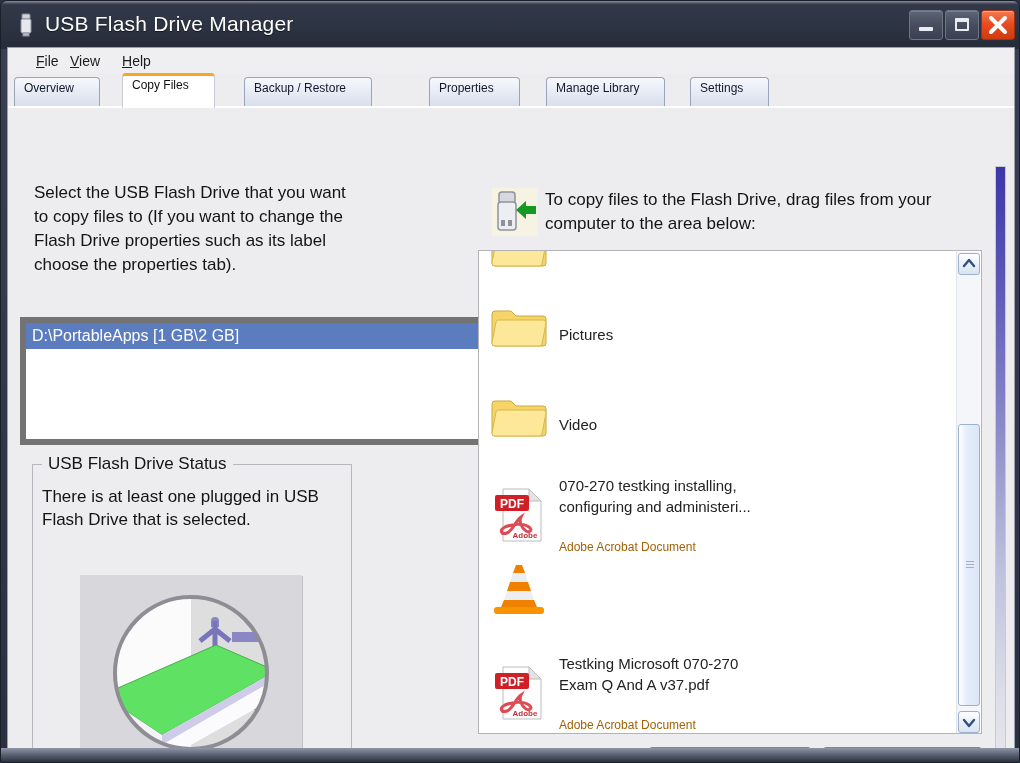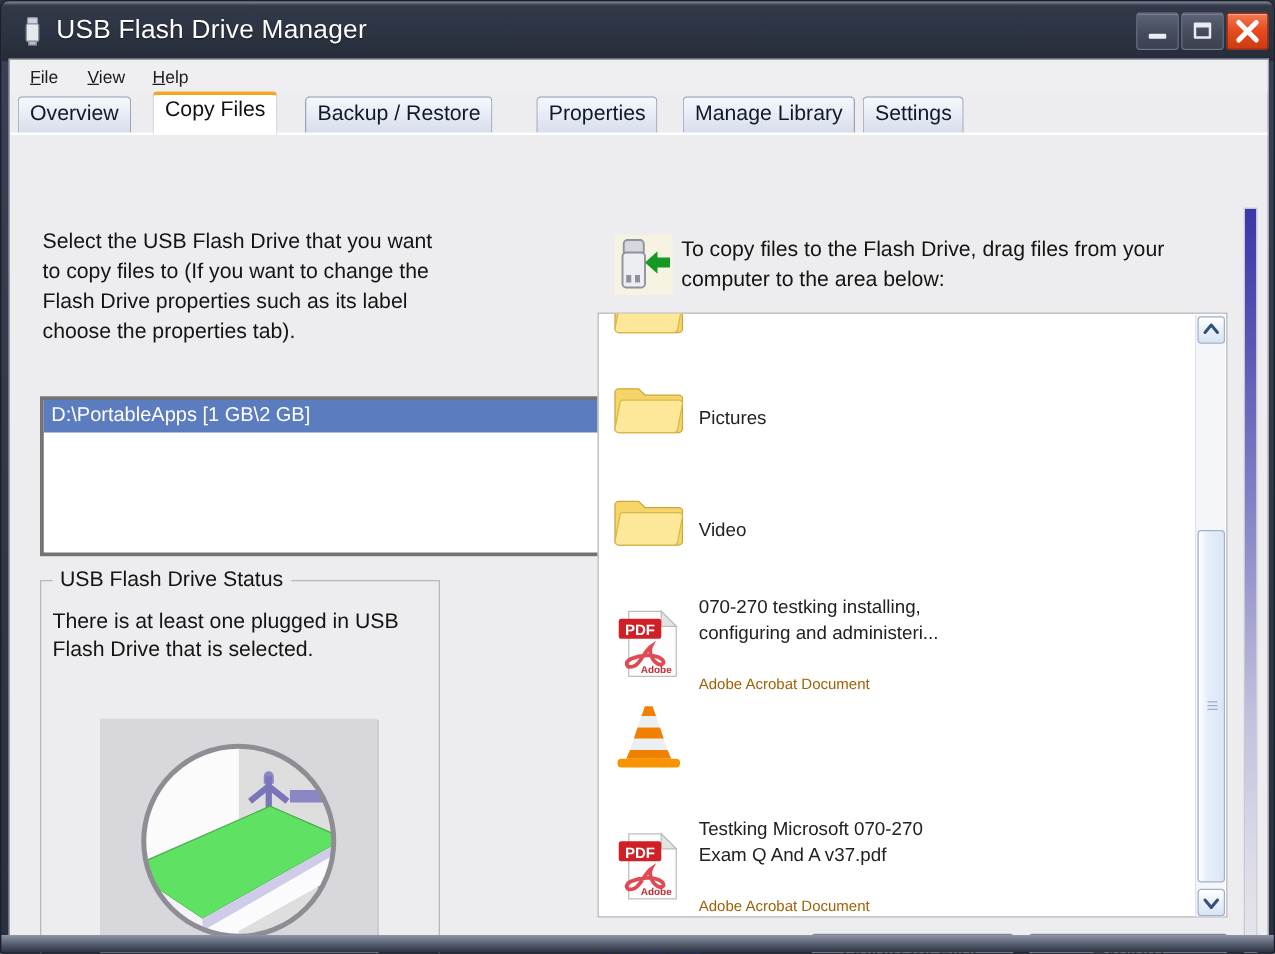--- a/index.html
+++ b/index.html
@@ -83,44 +83,44 @@
     content:"";position:absolute;left:0;right:0;bottom:0;height:2px;
     background:#ffffff;
   }
   .tab{
     position:absolute;bottom:0;height:31px;
     box-sizing:border-box;
     border:1px solid #9aa5bb;
     border-bottom:none;
     border-radius:4px 4px 0 0;
     background:linear-gradient(180deg,#f6f8fc 0%,#e4e9f3 55%,#d6dcea 100%);
-    font-size:17px;color:#12172b;
-    padding:3px 9px 0 9px;
+    font-size:12px;color:#12172b;
+    padding:3px 25px 0 9px;
     white-space:nowrap;
     cursor:pointer;
     text-align:right;
   }
   .tab.active{
     height:35px;
     background:#ffffff;
     border-color:#c9ccd4;
     border-top:3px solid #f5a623;
     z-index:5;
     padding-top:2px;
     color:#111;
   }
   
   #left-instructions{
     position:absolute;left:26px;top:133px;width:330px;
     font-size:17px;line-height:24px;color:#141414;
   }
   #drive-list{
-    position:absolute;left:24px;top:269px;width:468px;height:128px;
+    position:absolute;left:12px;top:269px;width:468px;height:128px;
     background:#ffffff;
-    border:3px solid #737373;
+    border:6px solid #737373;
     box-sizing:border-box;
     overflow:hidden;
   }
   .drive-row{
     height:26px;line-height:26px;
     font-size:16px;padding-left:6px;
     color:#111;cursor:default;
     white-space:nowrap;
   }
   .drive-row.selected{
@@ -257,21 +257,21 @@
     <div class="win-btn" id="btn-close">
       <svg class="glyph-close" viewBox="0 0 32 28">
         <path d="M9 7 L23 21 M23 7 L9 21" stroke="#ffffff" stroke-width="4" stroke-linecap="round"></path>
       </svg>
     </div>
   </div>
 
   <div id="client">
 
     <div id="menubar">
-      <div class="menu-item" style="left:12px"><span class="mn">F</span><span>ile</span></div>
+      <div class="menu-item" style="left:24px"><span class="mn">F</span><span>ile</span></div>
       <div class="menu-item" style="left:58px"><span class="mn">V</span><span>iew</span></div>
       <div class="menu-item" style="left:110px"><span class="mn">H</span><span>elp</span></div>
     </div>
 
     <div id="tabstrip">
       <div class="tab" style="left:6px;">Overview</div>
       <div class="tab active" style="left:114px;">Copy Files</div>
       <div class="tab" style="left:236px;">Backup / Restore</div>
       <div class="tab" style="left:421px;">Properties</div>
       <div class="tab" style="left:538px;">Manage Library</div>

